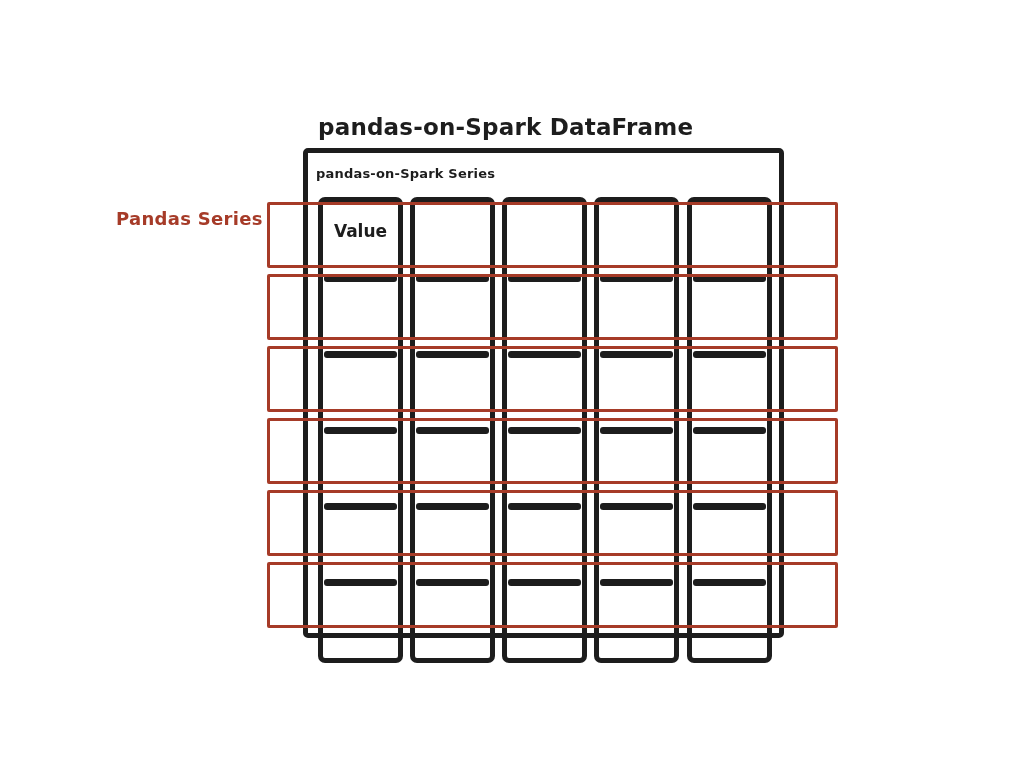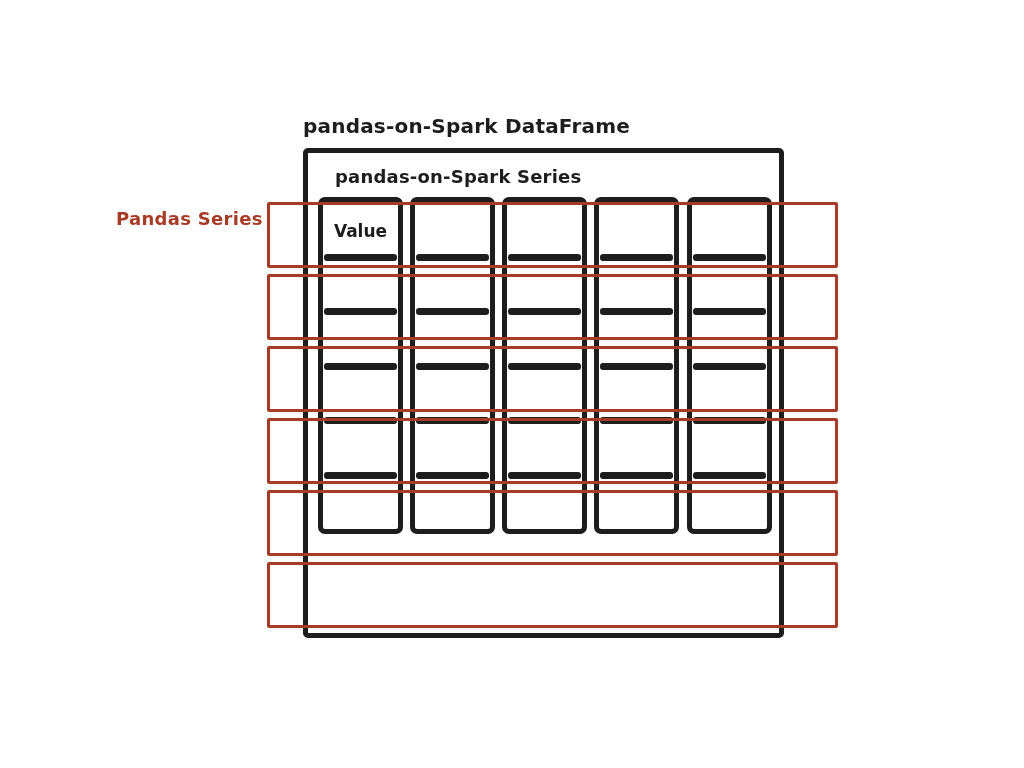--- a/index.html
+++ b/index.html
@@ -16,47 +16,47 @@
     overflow:hidden;
   }
   .hand{
     font-family:"DejaVu Sans", sans-serif;
     font-weight:600;
     color:var(--black-stroke);
     letter-spacing:0.2px;
     white-space:nowrap;
   }
   .df-title{
-    position:absolute;left:303px;top:114px;
-    font-size:20px;
+    position:absolute;left:318px;top:114px;
+    font-size:23px;
   }
   .df-frame{
     position:absolute;left:303px;top:148px;
     width:481px;height:490px;
     border:5px solid var(--black-stroke);
     border-radius:5px;
     box-sizing:border-box;
     background:transparent;
   }
   .series-label{
-    position:absolute;left:335px;top:166px;
-    font-size:18px;
+    position:absolute;left:316px;top:166px;
+    font-size:13px;
   }
   .pandas-series-label{
     position:absolute;left:116px;top:208px;
     font-size:18px;
     color:var(--red-stroke);
     font-weight:600;
     letter-spacing:0.3px;
     white-space:nowrap;
   }
   .columns-container{position:absolute;left:0;top:0;width:100%;height:100%;}
   .spark-column{
     position:absolute;top:197px;
-    width:85px;height:337px;
+    width:85px;height:466px;
     border:5px solid var(--black-stroke);
     border-radius:7px;
     box-sizing:border-box;
     display:flex;flex-direction:column;
     z-index:2;
   }
   .series-cell{
     position:relative;
     flex:1 1 0;
   }

